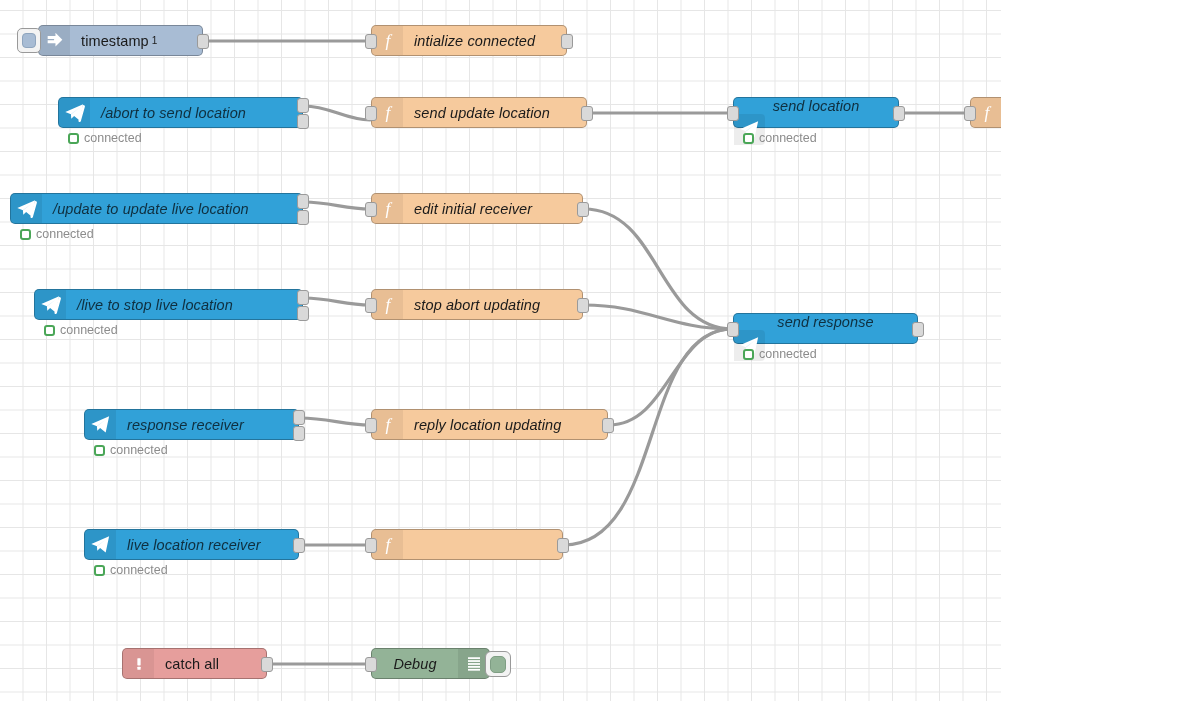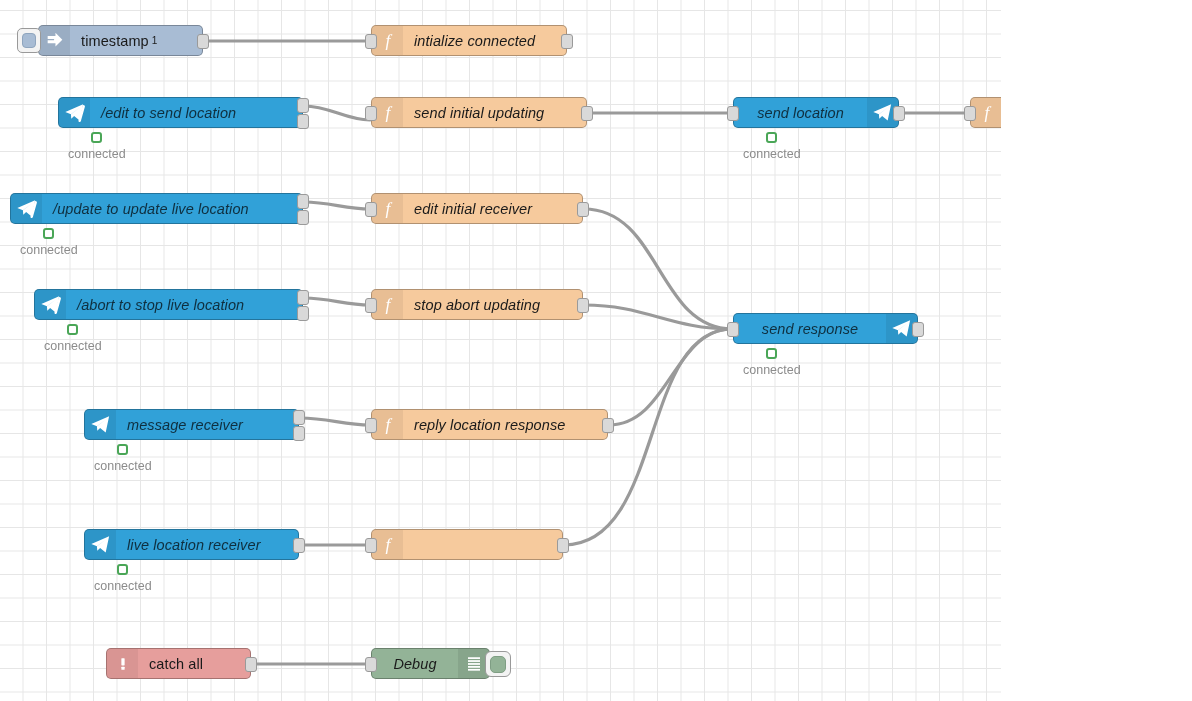--- a/index.html
+++ b/index.html
@@ -74,21 +74,21 @@
 
   
   .n-function { background: #f6ca9d; }
   .n-function .icon-strip { background: rgba(0,0,0,0.055); }
   .n-telegram { background: #31a1d8; }
   .n-telegram .icon-strip { background: rgba(0,0,0,0.07); }
   .n-telegram .label { color: #0f2f3f; }
   .n-inject { background: #a8bcd4; }
   .n-inject .icon-strip { background: rgba(0,0,0,0.08); }
   .n-inject .label { font-style: normal; color: #1a1a1a; }
-  .n-catch { background: #e69e9c; }
+  .n-catch { background: #e69e9c; margin-left: 16px; }
   .n-catch .icon-strip { background: rgba(0,0,0,0.055); }
   .n-catch .label { font-style: normal; }
   .n-debug { background: #93b397; }
   .n-debug .icon-strip { background: rgba(0,0,0,0.08); }
 
   
   .port {
     position: absolute;
     width: 12px;
     height: 15px;
@@ -153,21 +153,20 @@
   }
 
   
   .status {
     position: absolute;
     display: flex;
     align-items: center;
     gap: 5px;
     z-index: 3;
     white-space: nowrap;
-    flex-direction: column;
   }
   .status .dot {
     width: 11px; height: 11px;
     border: 2.5px solid #4aa657;
     border-radius: 3px;
     box-sizing: border-box;
     background: #fff;
     flex: 0 0 auto;
   }
   .status .txt {
@@ -228,39 +227,39 @@
         <div class="port" style="right: -7px; top: 8px;"></div>
       </div>
       <div class="node n-telegram" style="left: 58px; top: 97px; width: 245px;">
         <div class="icon-strip">
           <svg class="ic" width="23" height="23" viewBox="0 0 24 24">
             <path d="M2.4 11.6 L21 3.4 L17.4 20.4 L11.6 15.6 L8.6 18.4 L8.3 13.8 Z" fill="#ffffff"></path>
             <path d="M8.6 14.2 L17.9 6.6 L8.4 13.3 Z" fill="#d8edf8"></path>
             <path d="M21.6 5.6 L17.4 20.6" stroke="#ffffff" stroke-width="2.6" stroke-linecap="round"></path>
           </svg>
         </div>
-        <div class="label">/edit to send location</div>
+        <div class="label">/abort to send location</div>
         <div class="port" style="right: -7px; top: 0px;"></div>
         <div class="port" style="right: -7px; top: 16px;"></div>
       </div>
       <div class="status" style="left: 68px; top: 132px;">
         <span class="dot"></span>
         <span class="txt">connected</span>
       </div>
       <div class="node n-function" style="left: 371px; top: 97px; width: 216px;">
         <div class="icon-strip">
           <svg class="ic" width="18" height="22" viewBox="0 0 24 24">
             <text x="12" y="19" text-anchor="middle" font-family="&quot;Liberation Serif&quot;, serif" font-size="23" font-style="italic" fill="#fff">f</text>
           </svg>
         </div>
-        <div class="label">send initial updating</div>
-        <div class="port" style="left: -7px; top: 8px;"></div>
-        <div class="port" style="right: -7px; top: 8px;"></div>
-      </div>
-      <div class="node n-telegram" style="left: 733px; top: 97px; width: 166px;">
+        <div class="label">send update location</div>
+        <div class="port" style="left: -7px; top: 8px;"></div>
+        <div class="port" style="right: -7px; top: 8px;"></div>
+      </div>
+      <div class="node n-telegram" style="left: 733px; top: 97px; width: 166px; flex-direction: column;">
         <div class="label center">send location</div>
         <div class="icon-strip right">
           <svg class="ic" width="23" height="23" viewBox="0 0 24 24">
             <path d="M2.4 11.6 L21 3.4 L17.4 20.4 L11.6 15.6 L8.6 18.4 L8.3 13.8 Z" fill="#ffffff"></path>
             <path d="M8.6 14.2 L17.9 6.6 L8.4 13.3 Z" fill="#d8edf8"></path>
           </svg>
         </div>
         <div class="port" style="left: -7px; top: 8px;"></div>
         <div class="port" style="right: -7px; top: 8px;"></div>
       </div>
@@ -304,39 +303,39 @@
         <div class="port" style="right: -7px; top: 8px;"></div>
       </div>
       <div class="node n-telegram" style="left: 34px; top: 289px; width: 269px;">
         <div class="icon-strip">
           <svg class="ic" width="23" height="23" viewBox="0 0 24 24">
             <path d="M2.4 11.6 L21 3.4 L17.4 20.4 L11.6 15.6 L8.6 18.4 L8.3 13.8 Z" fill="#ffffff"></path>
             <path d="M8.6 14.2 L17.9 6.6 L8.4 13.3 Z" fill="#d8edf8"></path>
             <path d="M21.6 5.6 L17.4 20.6" stroke="#ffffff" stroke-width="2.6" stroke-linecap="round"></path>
           </svg>
         </div>
-        <div class="label">/abort to stop live location</div>
+        <div class="label">/live to stop live location</div>
         <div class="port" style="right: -7px; top: 0px;"></div>
         <div class="port" style="right: -7px; top: 16px;"></div>
       </div>
       <div class="status" style="left: 44px; top: 324px;">
         <span class="dot"></span>
         <span class="txt">connected</span>
       </div>
       <div class="node n-function" style="left: 371px; top: 289px; width: 212px;">
         <div class="icon-strip">
           <svg class="ic" width="18" height="22" viewBox="0 0 24 24">
             <text x="12" y="19" text-anchor="middle" font-family="&quot;Liberation Serif&quot;, serif" font-size="23" font-style="italic" fill="#fff">f</text>
           </svg>
         </div>
         <div class="label">stop abort updating</div>
         <div class="port" style="left: -7px; top: 8px;"></div>
         <div class="port" style="right: -7px; top: 8px;"></div>
       </div>
-      <div class="node n-telegram" style="left: 733px; top: 313px; width: 185px;">
+      <div class="node n-telegram" style="left: 733px; top: 313px; width: 185px; flex-direction: column;">
         <div class="label center">send response</div>
         <div class="icon-strip right">
           <svg class="ic" width="23" height="23" viewBox="0 0 24 24">
             <path d="M2.4 11.6 L21 3.4 L17.4 20.4 L11.6 15.6 L8.6 18.4 L8.3 13.8 Z" fill="#ffffff"></path>
             <path d="M8.6 14.2 L17.9 6.6 L8.4 13.3 Z" fill="#d8edf8"></path>
           </svg>
         </div>
         <div class="port" style="left: -7px; top: 8px;"></div>
         <div class="port" style="right: -7px; top: 8px;"></div>
       </div>
@@ -344,35 +343,35 @@
         <span class="dot"></span>
         <span class="txt">connected</span>
       </div>
       <div class="node n-telegram" style="left: 84px; top: 409px; width: 215px;">
         <div class="icon-strip">
           <svg class="ic" width="23" height="23" viewBox="0 0 24 24">
             <path d="M2.4 11.6 L21 3.4 L17.4 20.4 L11.6 15.6 L8.6 18.4 L8.3 13.8 Z" fill="#ffffff"></path>
             <path d="M8.6 14.2 L17.9 6.6 L8.4 13.3 Z" fill="#d8edf8"></path>
           </svg>
         </div>
-        <div class="label">message receiver</div>
+        <div class="label">response receiver</div>
         <div class="port" style="right: -7px; top: 0px;"></div>
         <div class="port" style="right: -7px; top: 16px;"></div>
       </div>
       <div class="status" style="left: 94px; top: 444px;">
         <span class="dot"></span>
         <span class="txt">connected</span>
       </div>
       <div class="node n-function" style="left: 371px; top: 409px; width: 237px;">
         <div class="icon-strip">
           <svg class="ic" width="18" height="22" viewBox="0 0 24 24">
             <text x="12" y="19" text-anchor="middle" font-family="&quot;Liberation Serif&quot;, serif" font-size="23" font-style="italic" fill="#fff">f</text>
           </svg>
         </div>
-        <div class="label">reply location response</div>
+        <div class="label">reply location updating</div>
         <div class="port" style="left: -7px; top: 8px;"></div>
         <div class="port" style="right: -7px; top: 8px;"></div>
       </div>
       <div class="node n-telegram" style="left: 84px; top: 529px; width: 215px;">
         <div class="icon-strip">
           <svg class="ic" width="23" height="23" viewBox="0 0 24 24">
             <path d="M2.4 11.6 L21 3.4 L17.4 20.4 L11.6 15.6 L8.6 18.4 L8.3 13.8 Z" fill="#ffffff"></path>
             <path d="M8.6 14.2 L17.9 6.6 L8.4 13.3 Z" fill="#d8edf8"></path>
           </svg>
         </div>

